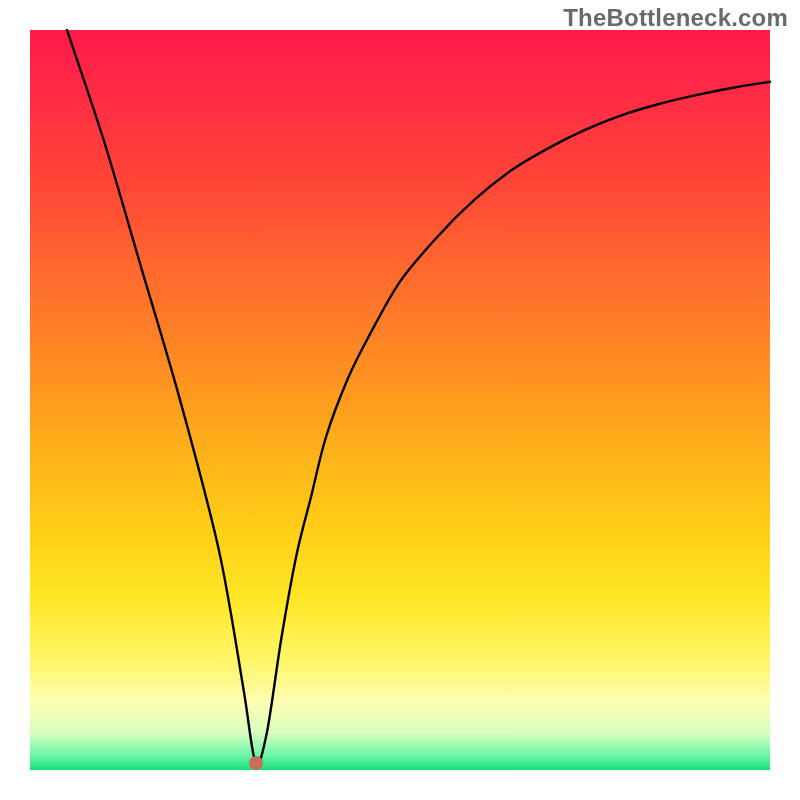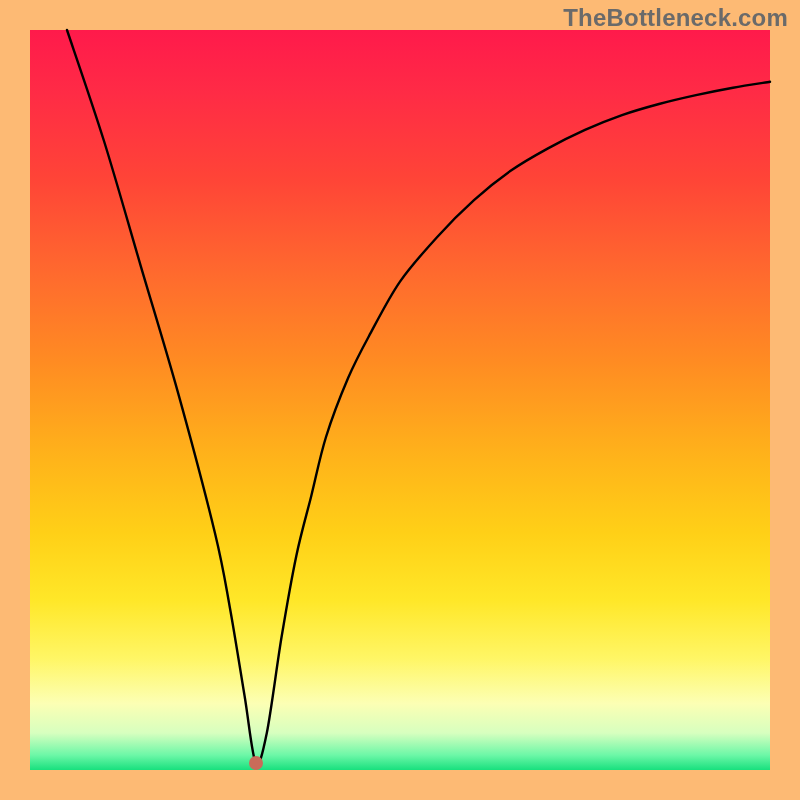--- a/index.html
+++ b/index.html
@@ -1,21 +1,21 @@
 <!DOCTYPE html>
 <html><head>
 <meta charset="utf-8">
 <style>
   * { margin: 0; padding: 0; box-sizing: border-box; }
   html, body { width: 800px; height: 800px; overflow: hidden; background: #000; }
   .frame {
     position: relative;
     width: 800px;
     height: 800px;
-    background: #fdba74;
+    background: #ffffff;
   }
   .watermark {
     position: absolute;
     top: 4px;
     right: 12px;
     font-family: Arial, Helvetica, sans-serif;
     font-size: 24px;
     font-weight: 600;
     color: #6a6a6a;
     letter-spacing: 0.2px;

